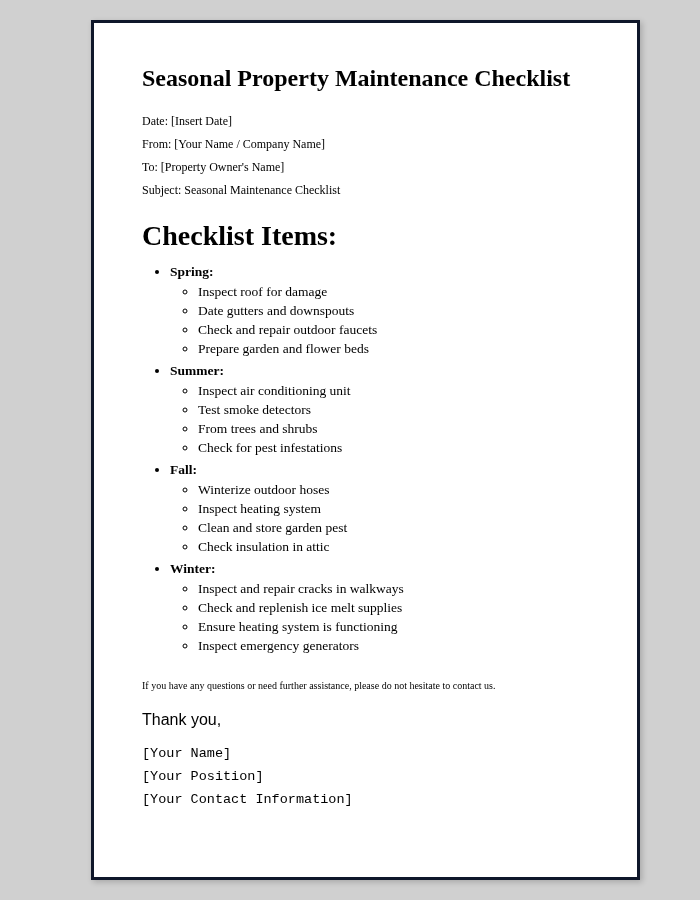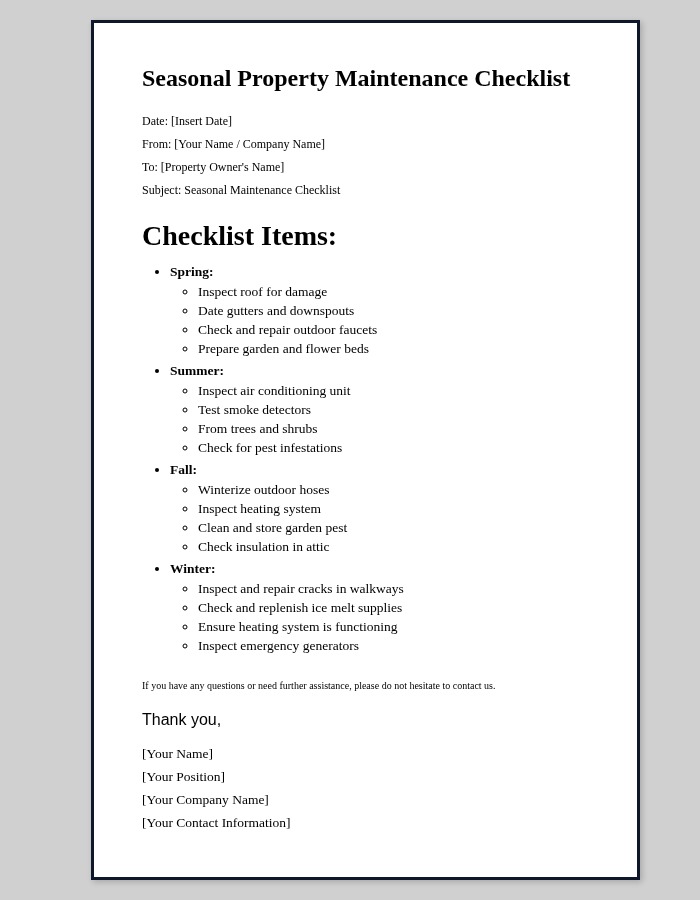--- a/index.html
+++ b/index.html
@@ -92,21 +92,21 @@
     .thank-you {
       margin-top: 18px;
       font-size: 16px;
       font-family: Liberation Sans, sans-serif;
       color: #000;
     }
 
     .signature-block {
       margin-top: 14px;
       font-size: 13.5px;
-      font-family: Liberation Serif, serif;
+      font-family: Liberation Mono, monospace;
       color: #000;
       line-height: 1.7;
     }
   </style>
 </head>
 <body>
 
 <div class="page-container">
 
   <h1 class="doc-title">Seasonal Property Maintenance Checklist</h1>
@@ -164,17 +164,16 @@
     </li>
   </ul>
 
   <p class="footer-note">If you have any questions or need further assistance, please do not hesitate to contact us.</p>
 
   <p class="thank-you">Thank you,</p>
 
   <div class="signature-block">
     <div>[Your Name]</div>
     <div>[Your Position]</div>
-    <div>[Your Company Name]</div>
     <div>[Your Contact Information]</div>
   </div>
 
 </div>
 
 </body></html>

